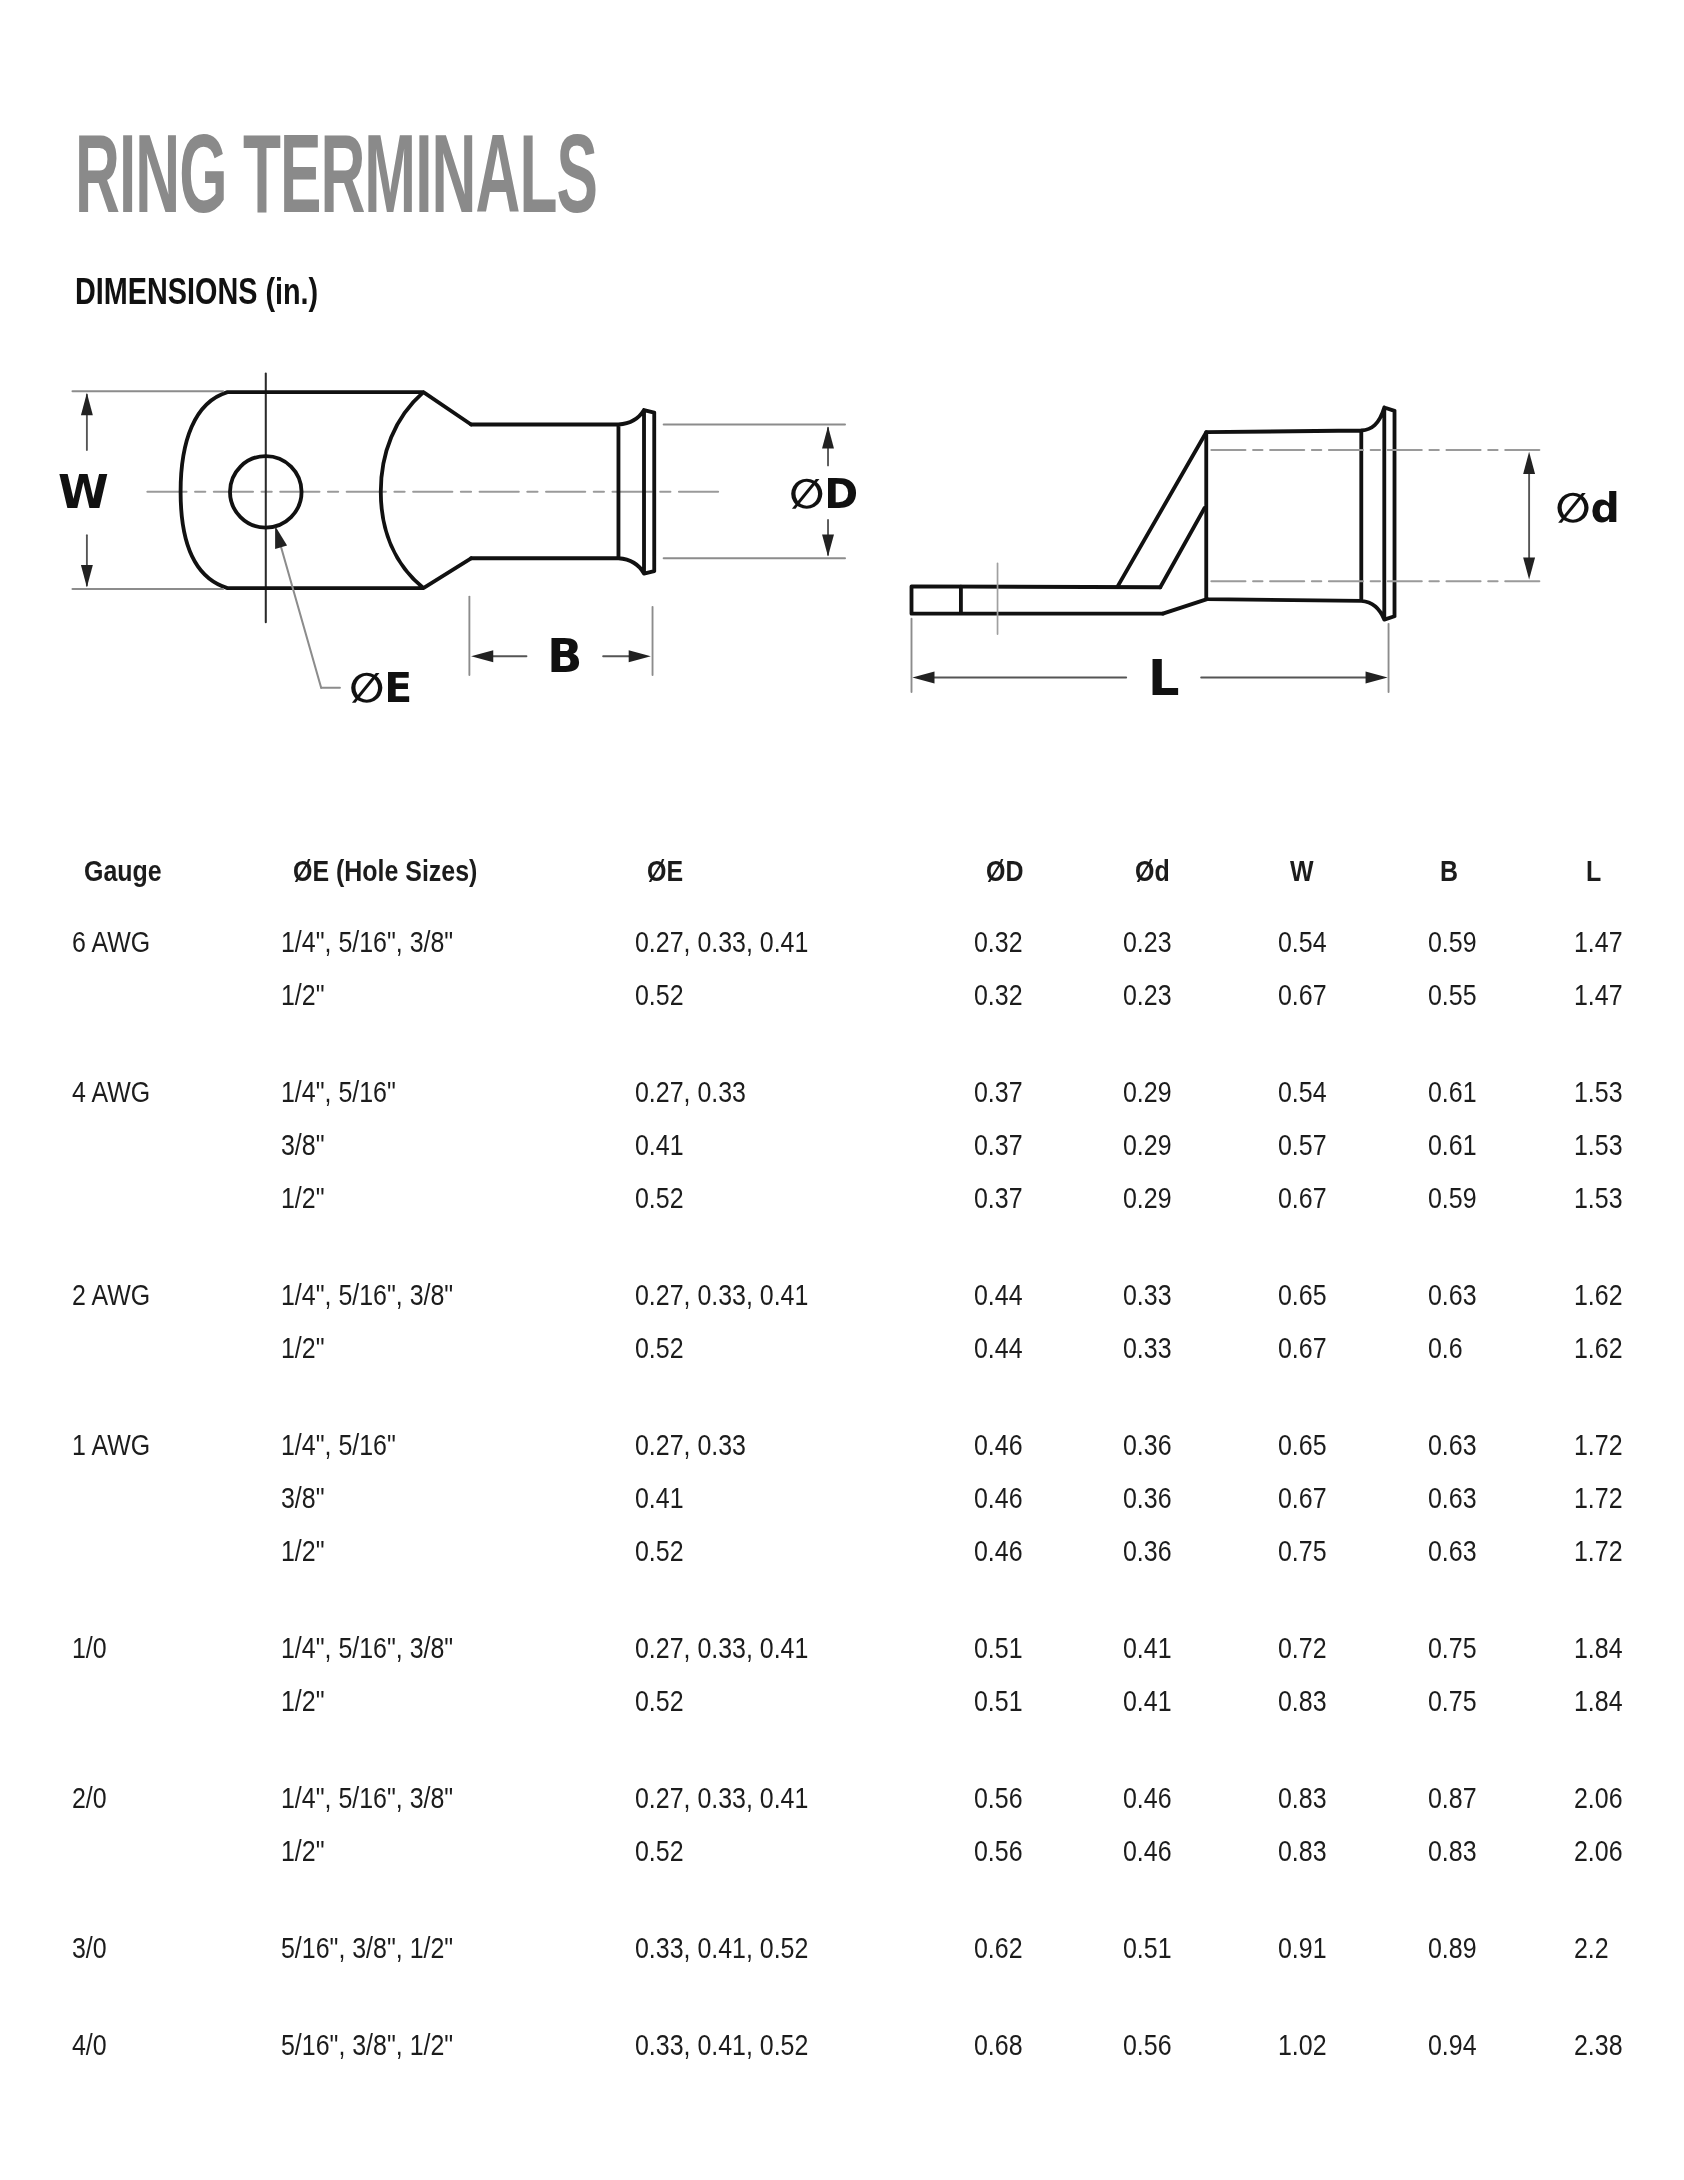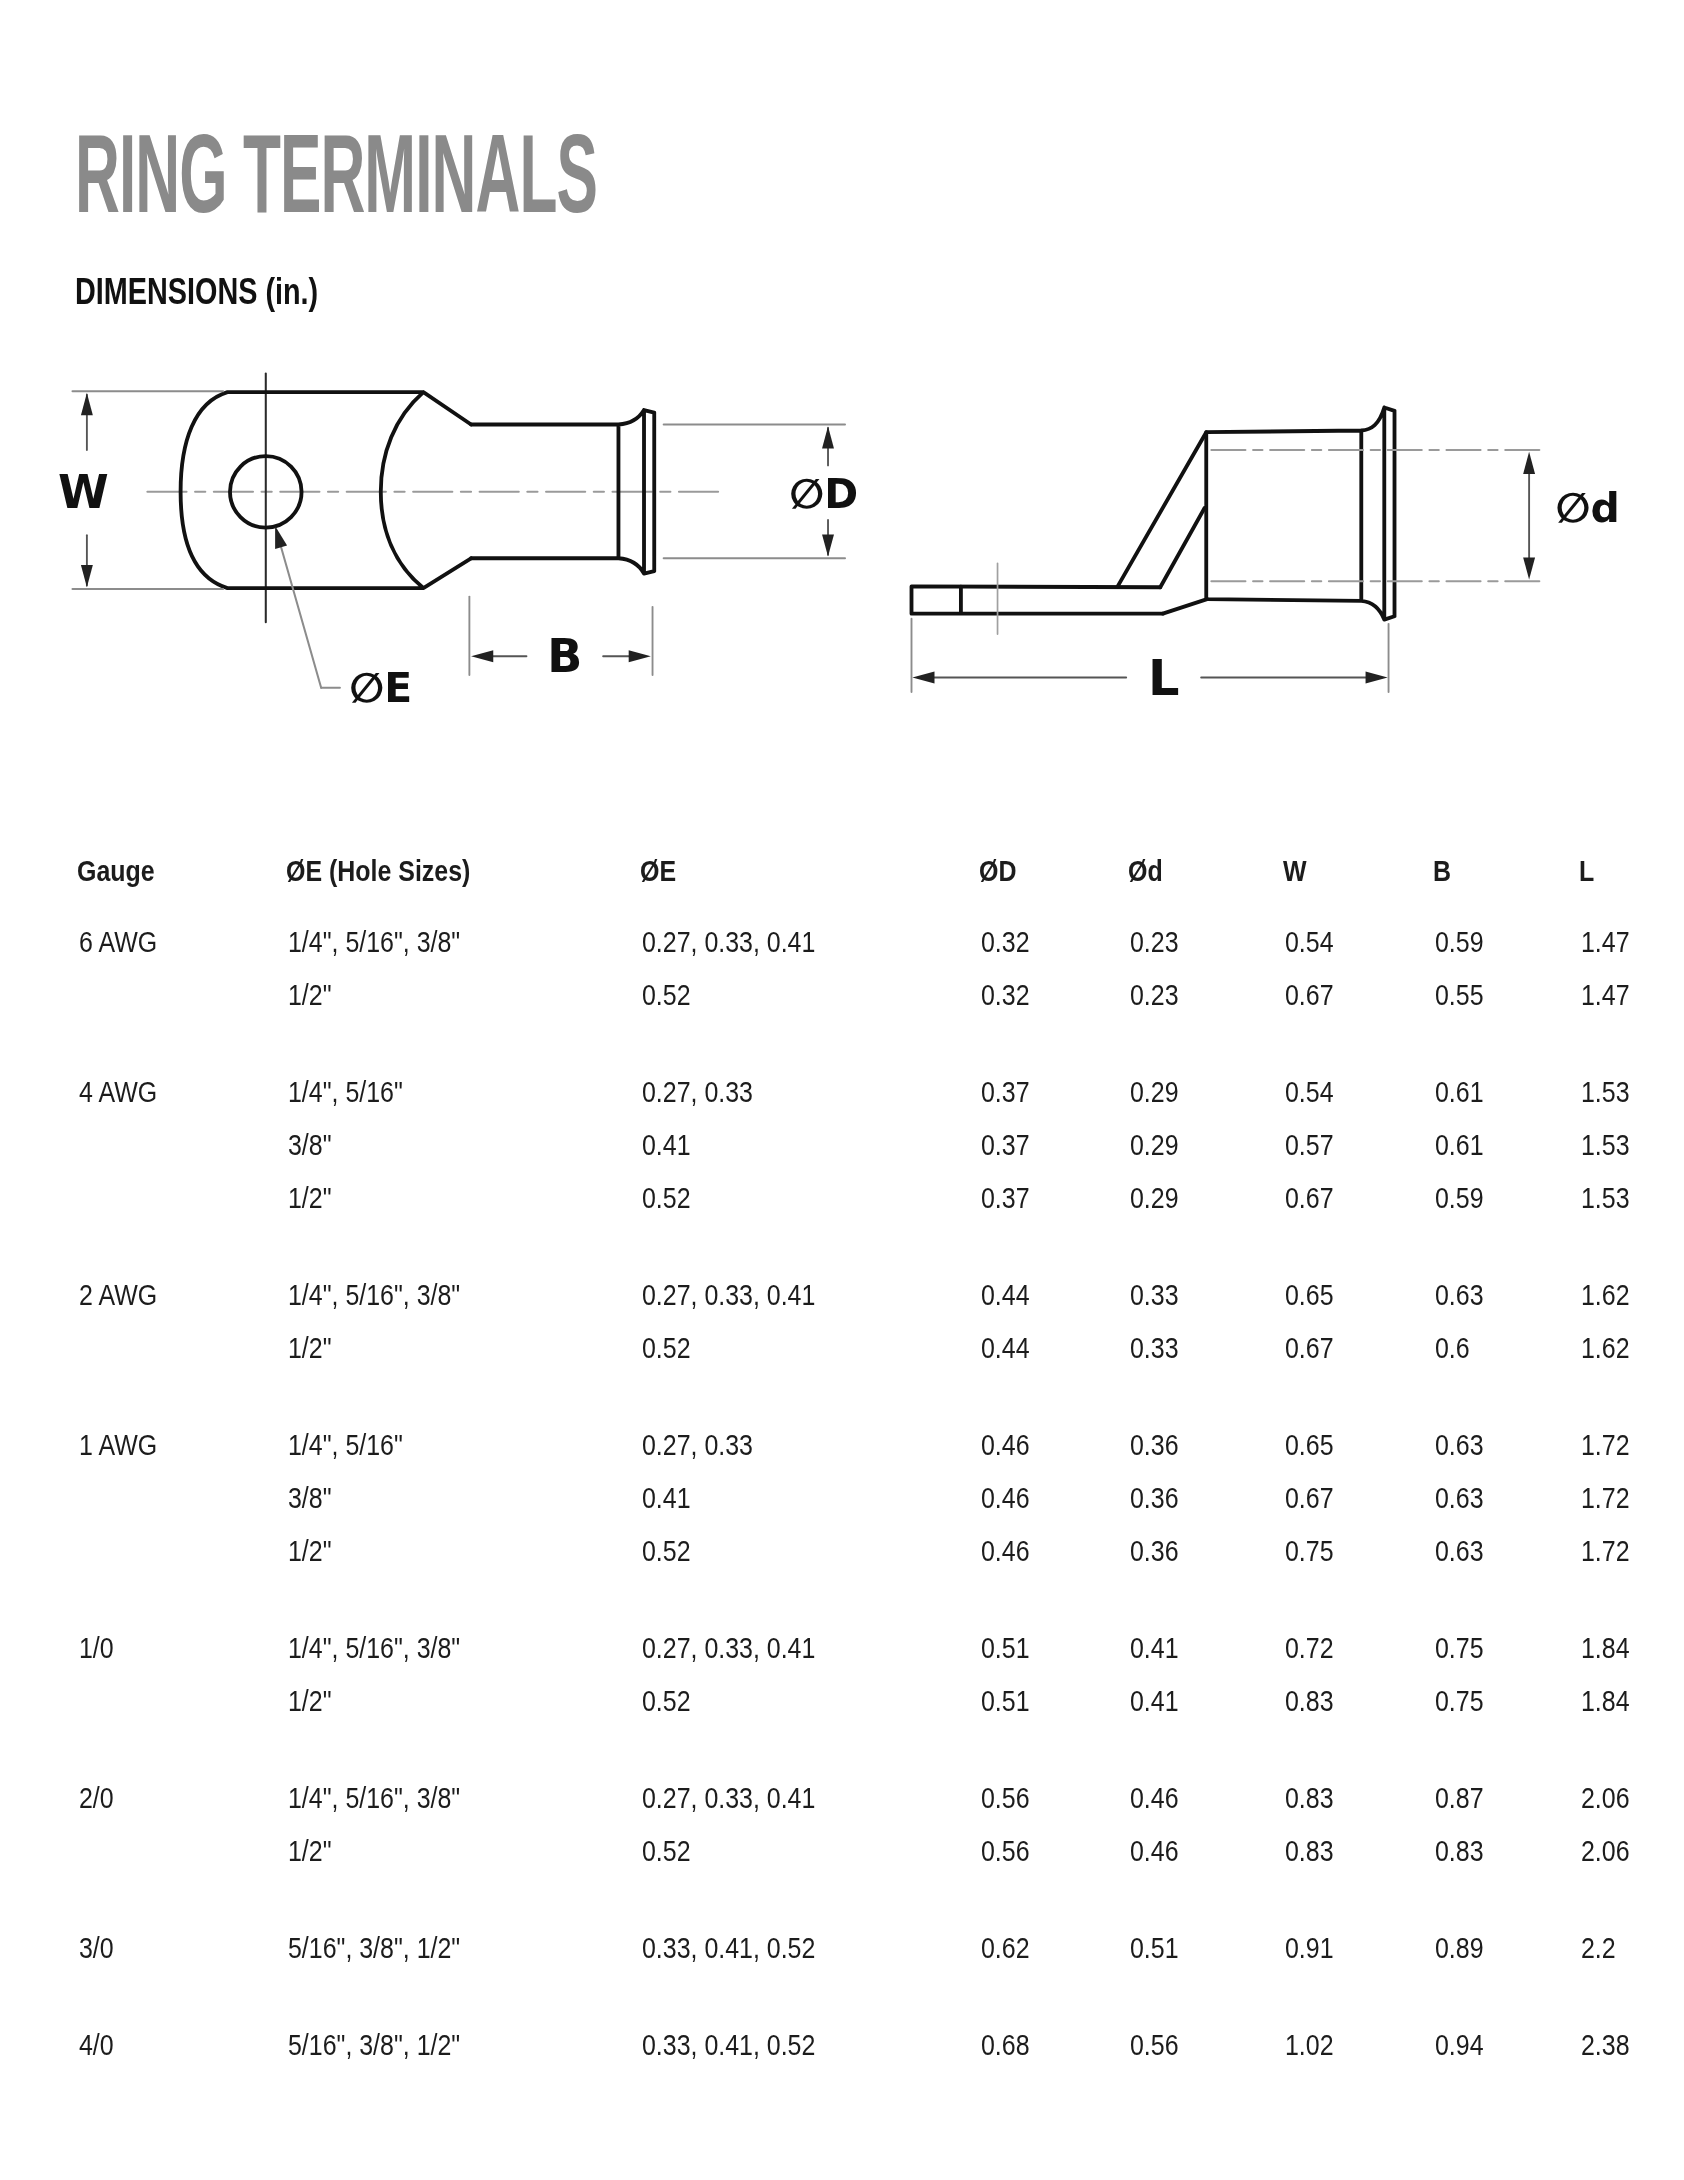--- a/index.html
+++ b/index.html
@@ -16,24 +16,24 @@
   }
   .page-subtitle{
     position:absolute;left:75px;top:271px;
     font-size:36px;font-weight:700;color:#111;white-space:nowrap;
     transform:scaleX(0.80);transform-origin:0 0;
   }
   .diagram-svg{position:absolute;left:0;top:341px;}
   .dim-label{font-family:"DejaVu Sans","Liberation Sans",sans-serif;font-weight:700;fill:#111;}
 
   
-  .thead{position:absolute;left:5px;top:850px;width:1386px;height:43px;}
+  .thead{position:absolute;left:12px;top:850px;width:1386px;height:43px;}
   .thead .cell{font-weight:700;}
   .tbody{position:absolute;left:0;top:916px;width:1685px;}
-  .tgroup{margin:0 0 44px 0;padding-left:7px;}
+  .tgroup{margin:0 0 44px 0;}
   .trow{position:relative;height:53px;}
   .cell{
     position:absolute;top:0;line-height:53px;font-size:29px;color:#1c1c1c;
     white-space:nowrap;transform:scaleX(0.86);transform-origin:0 50%;
   }
   .thead .cell{line-height:43px;}
   .c0{left:72px}.c1{left:281px}.c2{left:635px}.c3{left:974px}
   .c4{left:1123px}.c5{left:1278px}.c6{left:1428px}.c7{left:1574px}
 </style>
 </head>

